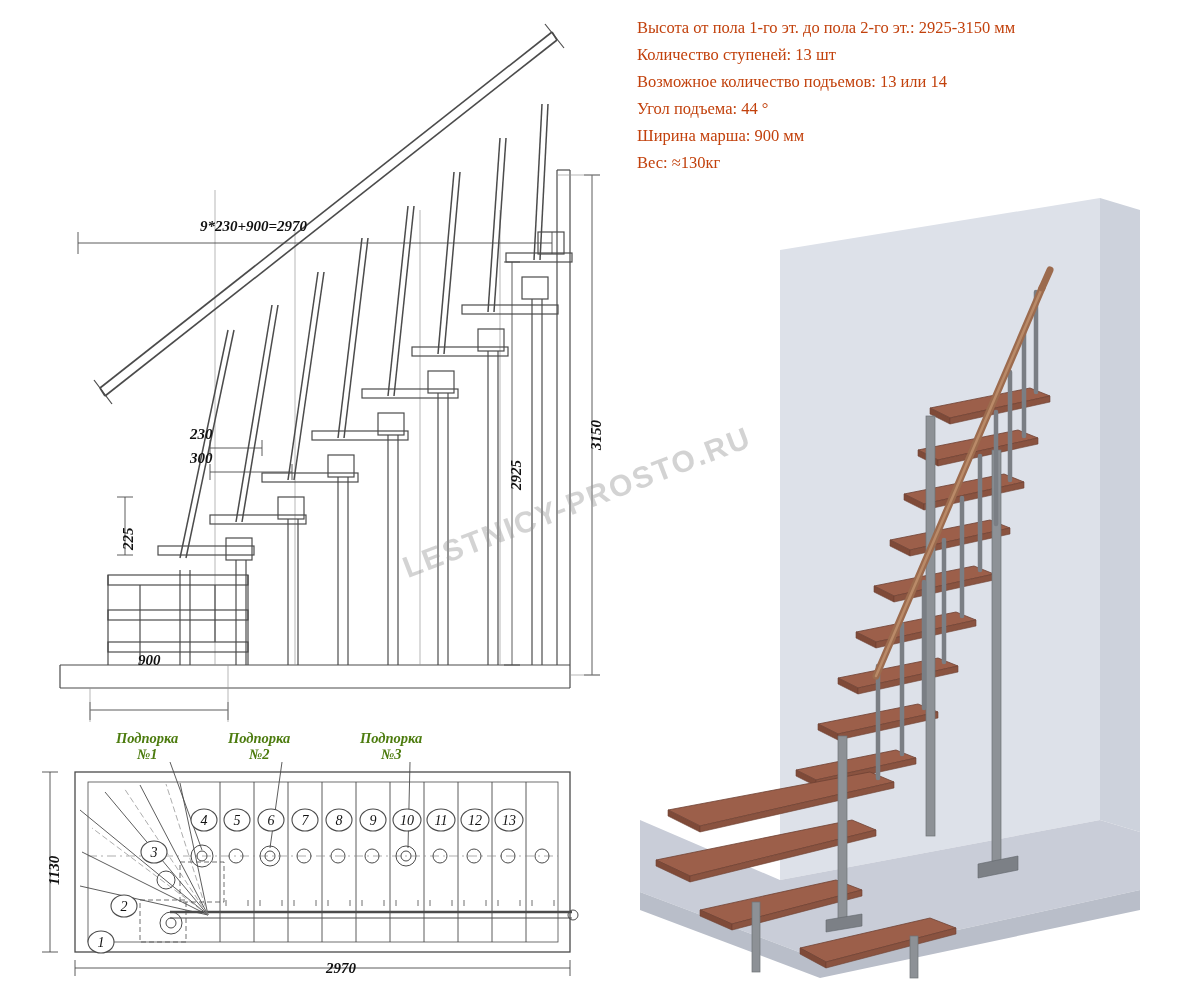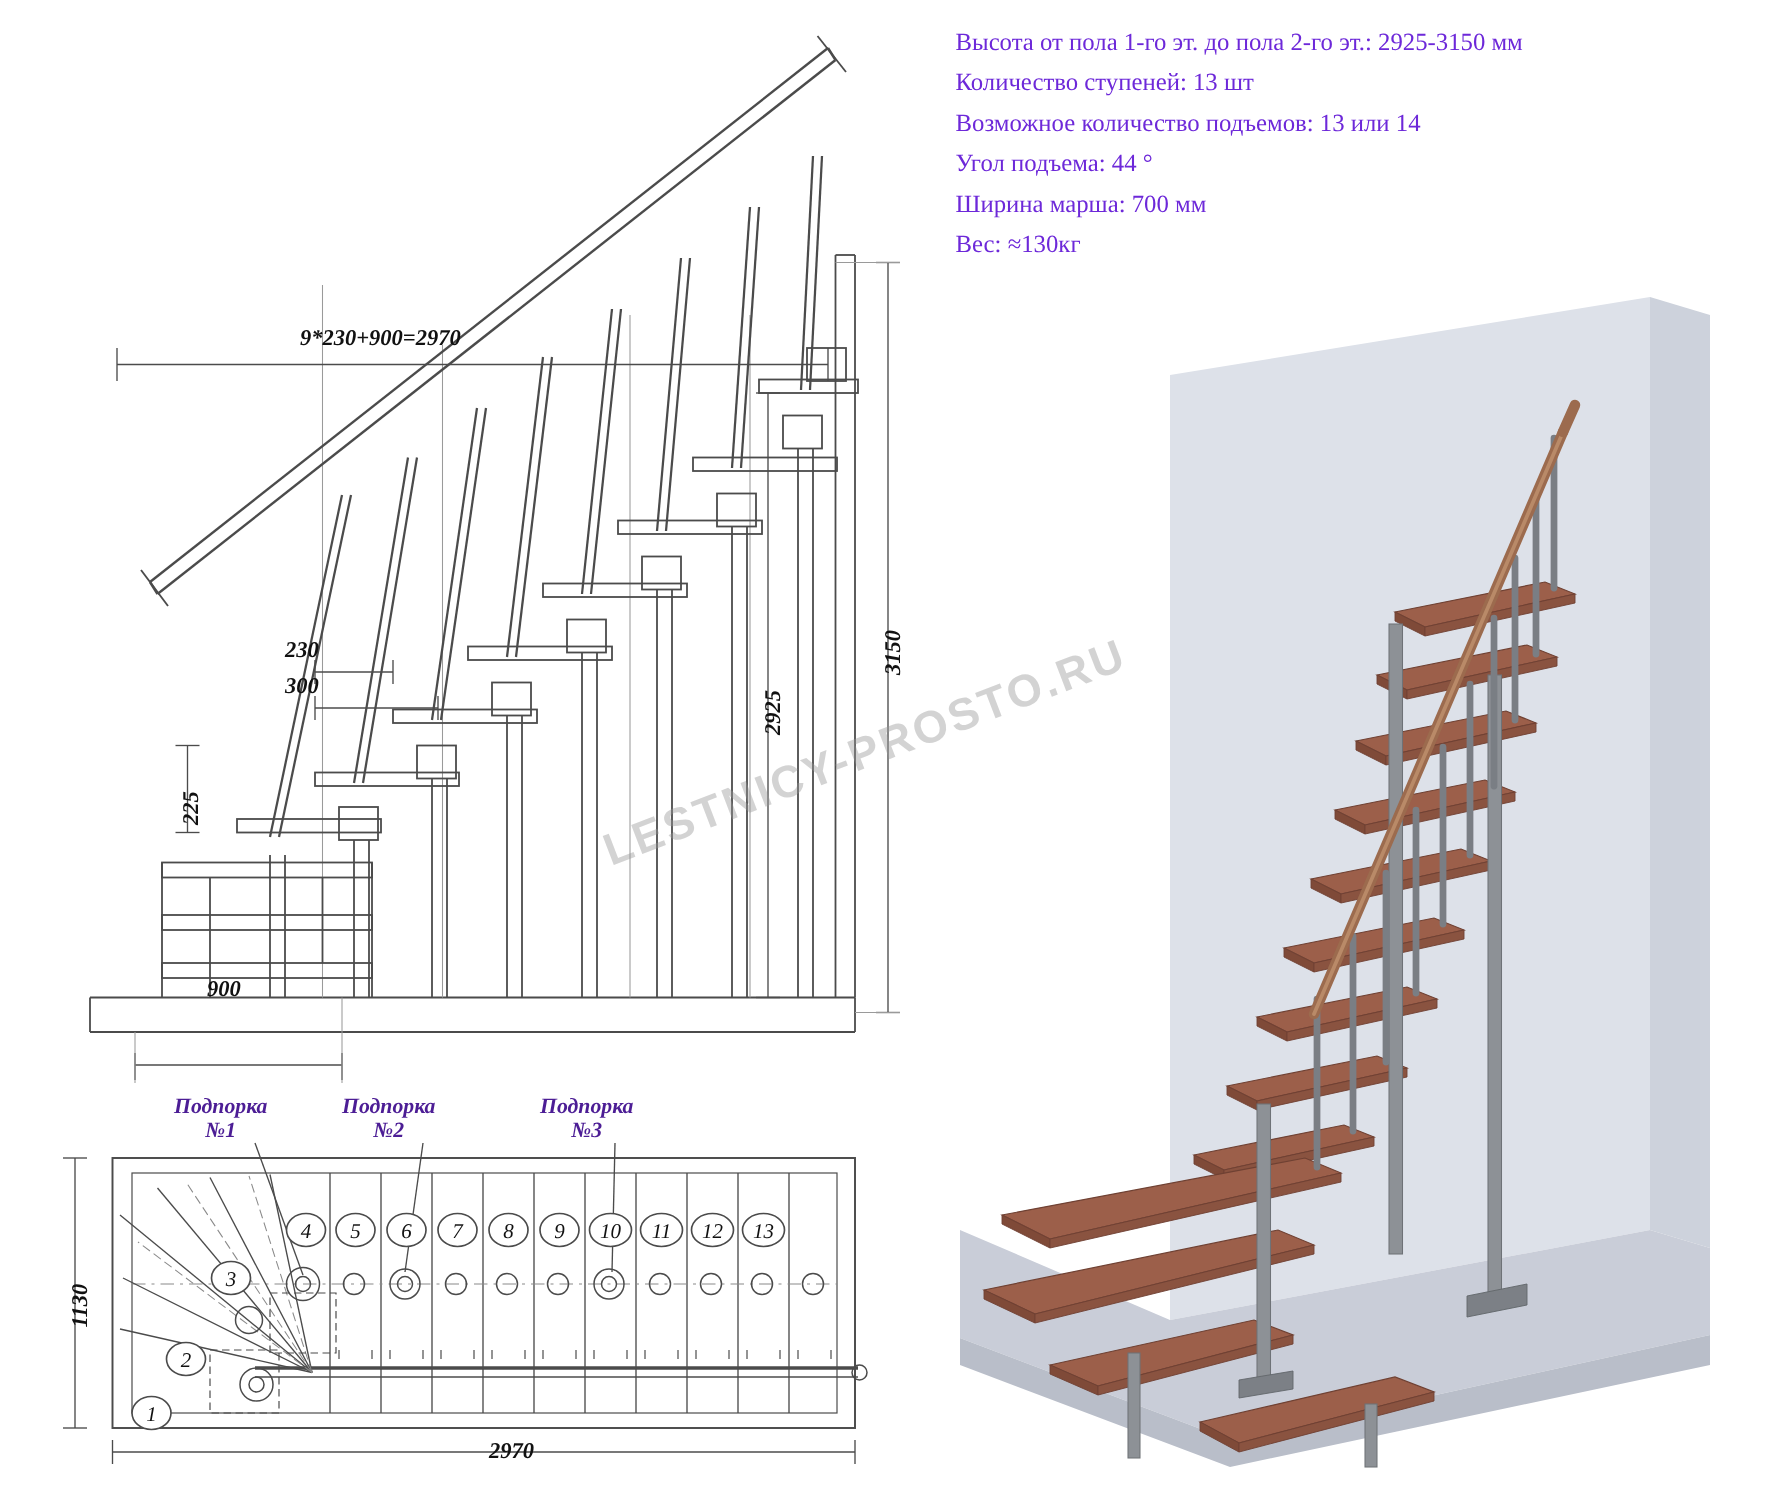--- a/index.html
+++ b/index.html
@@ -24,21 +24,21 @@
   
   .specs {
     position: absolute;
     left: 637px;
     top: 14px;
     width: 545px;
   }
   .specs .spec-line {
     font-family: "Liberation Serif", serif;
     font-size: 16.5px;
-    color: #6d28d9;
+    color: #c2410c;
     line-height: 27px;
     white-space: nowrap;
   }
 
   
   .elev {
     position: absolute;
     left: 40px;
     top: 10px;
     width: 600px;
@@ -71,21 +71,21 @@
   .dimlabel.vert {
     transform: rotate(-90deg);
     transform-origin: left top;
   }
   .support-label {
     position: absolute;
     font-family: "Liberation Serif", serif;
     font-style: italic;
     font-weight: bold;
     font-size: 14.5px;
-    color: #4c1d95;
+    color: #4d7c0f;
     text-align: center;
     line-height: 16px;
     white-space: nowrap;
   }
 
   
   .watermark {
     position: absolute;
     left: 398px;
     top: 553px;
@@ -104,21 +104,21 @@
 </head>
 <body>
 
 <div id="page">
 
   <div class="specs">
     <div class="spec-line">Высота от пола 1-го эт. до пола 2-го эт.: 2925-3150 мм</div>
     <div class="spec-line">Количество ступеней: 13 шт</div>
     <div class="spec-line">Возможное количество подъемов: 13 или 14</div>
     <div class="spec-line">Угол подъема: 44 °</div>
-    <div class="spec-line">Ширина марша: 700 мм</div>
+    <div class="spec-line">Ширина марша: 900 мм</div>
     <div class="spec-line">Вес: ≈130кг</div>
   </div>
 
   <div class="elev">
     <svg width="600" height="730" viewBox="0 0 600 730">
       <g stroke="#4b4b4b" fill="none" stroke-width="1">
 
         <line x1="20" y1="655" x2="530" y2="655" stroke-width="1.2"></line>
         <line x1="20" y1="678" x2="530" y2="678" stroke-width="1.2"></line>
         <line x1="20" y1="655" x2="20" y2="678" stroke-width="1.2"></line>

